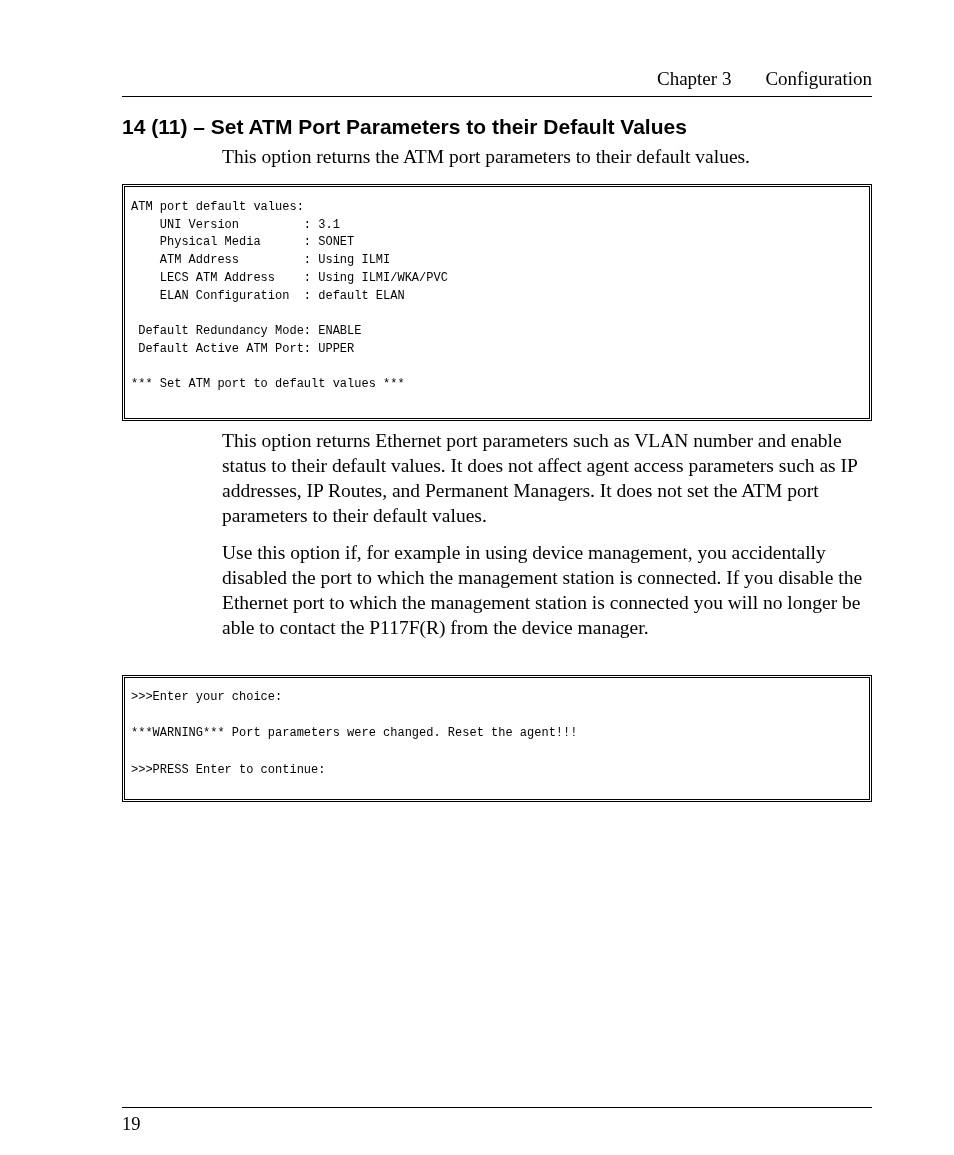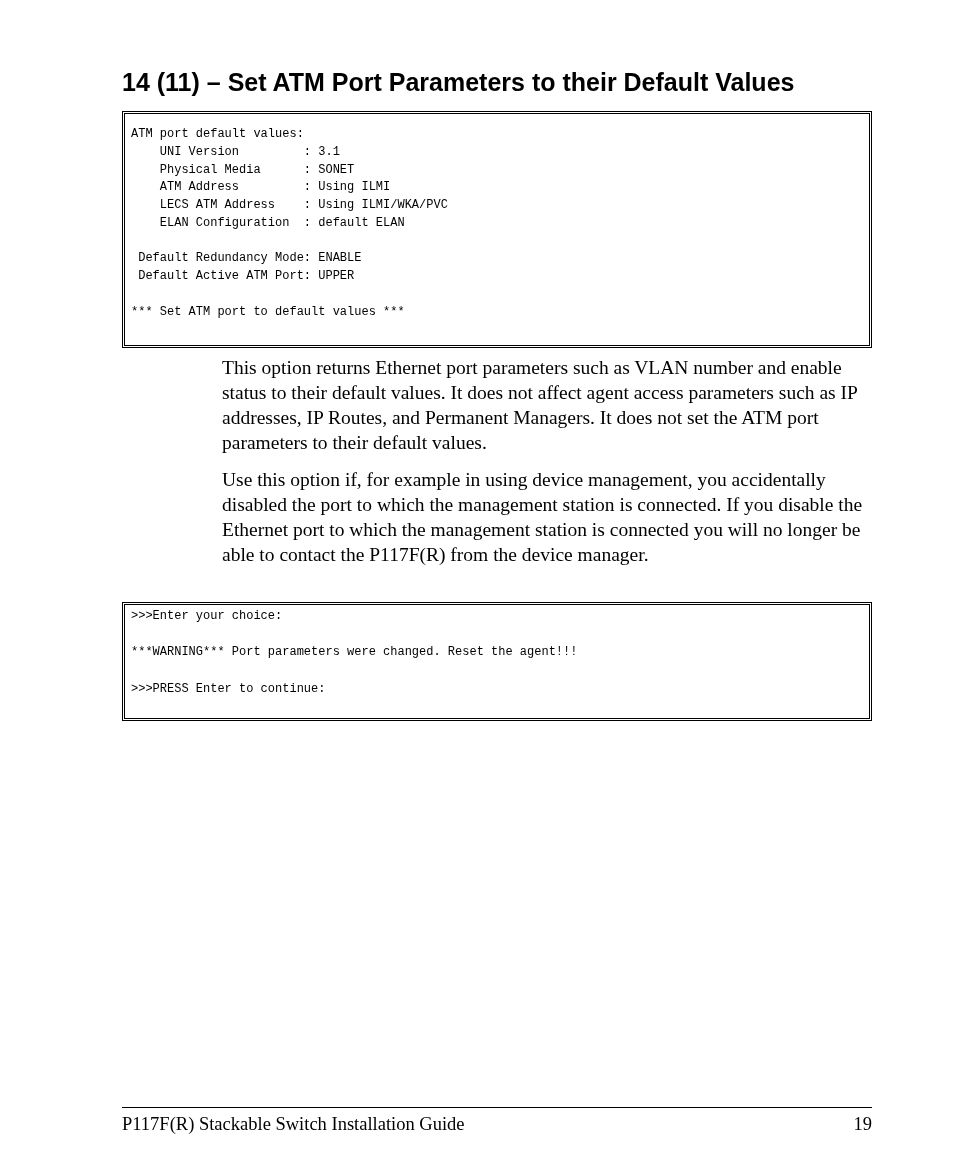--- a/index.html
+++ b/index.html
@@ -22,58 +22,63 @@
       justify-content: flex-end;
       font-size: 19px;
       padding-bottom: 6px;
       border-bottom: 1px solid #000;
       margin-bottom: 18px;
     }
     .header-chapter { margin-right: 34px; }
     .section-heading {
       font-family: Arial, Helvetica, sans-serif;
       font-weight: bold;
-      font-size: 25px;
+      font-size: 21px;
       margin: 0 0 6px 0;
     }
     .body-text {
       font-size: 19.5px;
       line-height: 1.28;
       margin: 0 0 12px 100px;
     }
     .code-box {
       border: 3px double #000;
       padding: 12px 6px 24px 6px;
       margin: 14px 0 8px 0;
       font-family: "Courier New", Courier, monospace;
       font-size: 12px;
       line-height: 1.48;
       white-space: pre;
       overflow: hidden;
     }
     .sec2-heading { margin-top: 44px; }
-    .box2 { margin-top: 34px; padding: 2px 6px 20px 6px; line-height: 1.52; }
+    .box2 { margin-top: 34px; padding: 10px 6px 20px 6px; line-height: 1.52; }
     .footer {
       position: absolute;
       left: 122px;
       right: 82px;
       bottom: 20px;
       border-top: 1px solid #000;
       padding-top: 6px;
       display: flex;
       justify-content: space-between;
       font-size: 18.5px;
     }
   </style>
 </head>
 <body>
 
 <div class="page">
+  <div class="header-line">
+    <span class="header-chapter">Chapter 3</span>
+    <span>Configuration</span>
+  </div>
 
   <h3 class="section-heading">14 (11) – Set ATM Port Parameters to their Default Values</h3>
+  <p class="body-text">This option returns the ATM port parameters to their default values.</p>
   <div class="code-box">ATM port default values:
     UNI Version         : 3.1
     Physical Media      : SONET
     ATM Address         : Using ILMI
     LECS ATM Address    : Using ILMI/WKA/PVC
     ELAN Configuration  : default ELAN
 
  Default Redundancy Mode: ENABLE
  Default Active ATM Port: UPPER
 
@@ -82,15 +87,14 @@
   <p class="body-text">This option returns Ethernet port parameters such as VLAN number and enable status to their default values. It does not affect agent access parameters such as IP addresses, IP Routes, and Permanent Managers. It does not set the ATM port parameters to their default values.</p>
   <p class="body-text">Use this option if, for example in using device management, you accidentally disabled the port to which the management station is connected. If you disable the Ethernet port to which the management station is connected you will no longer be able to contact the P117F(R) from the device manager.</p>
   <div class="code-box box2">&gt;&gt;&gt;Enter your choice:
 
 ***WARNING*** Port parameters were changed. Reset the agent!!!
 
 &gt;&gt;&gt;PRESS Enter to continue:</div>
 </div>
 
 <div class="footer">
-  <span>P117F(R) Stackable Switch Installation Guide</span>
   <span>19</span>
 </div>
 
 </body></html>

